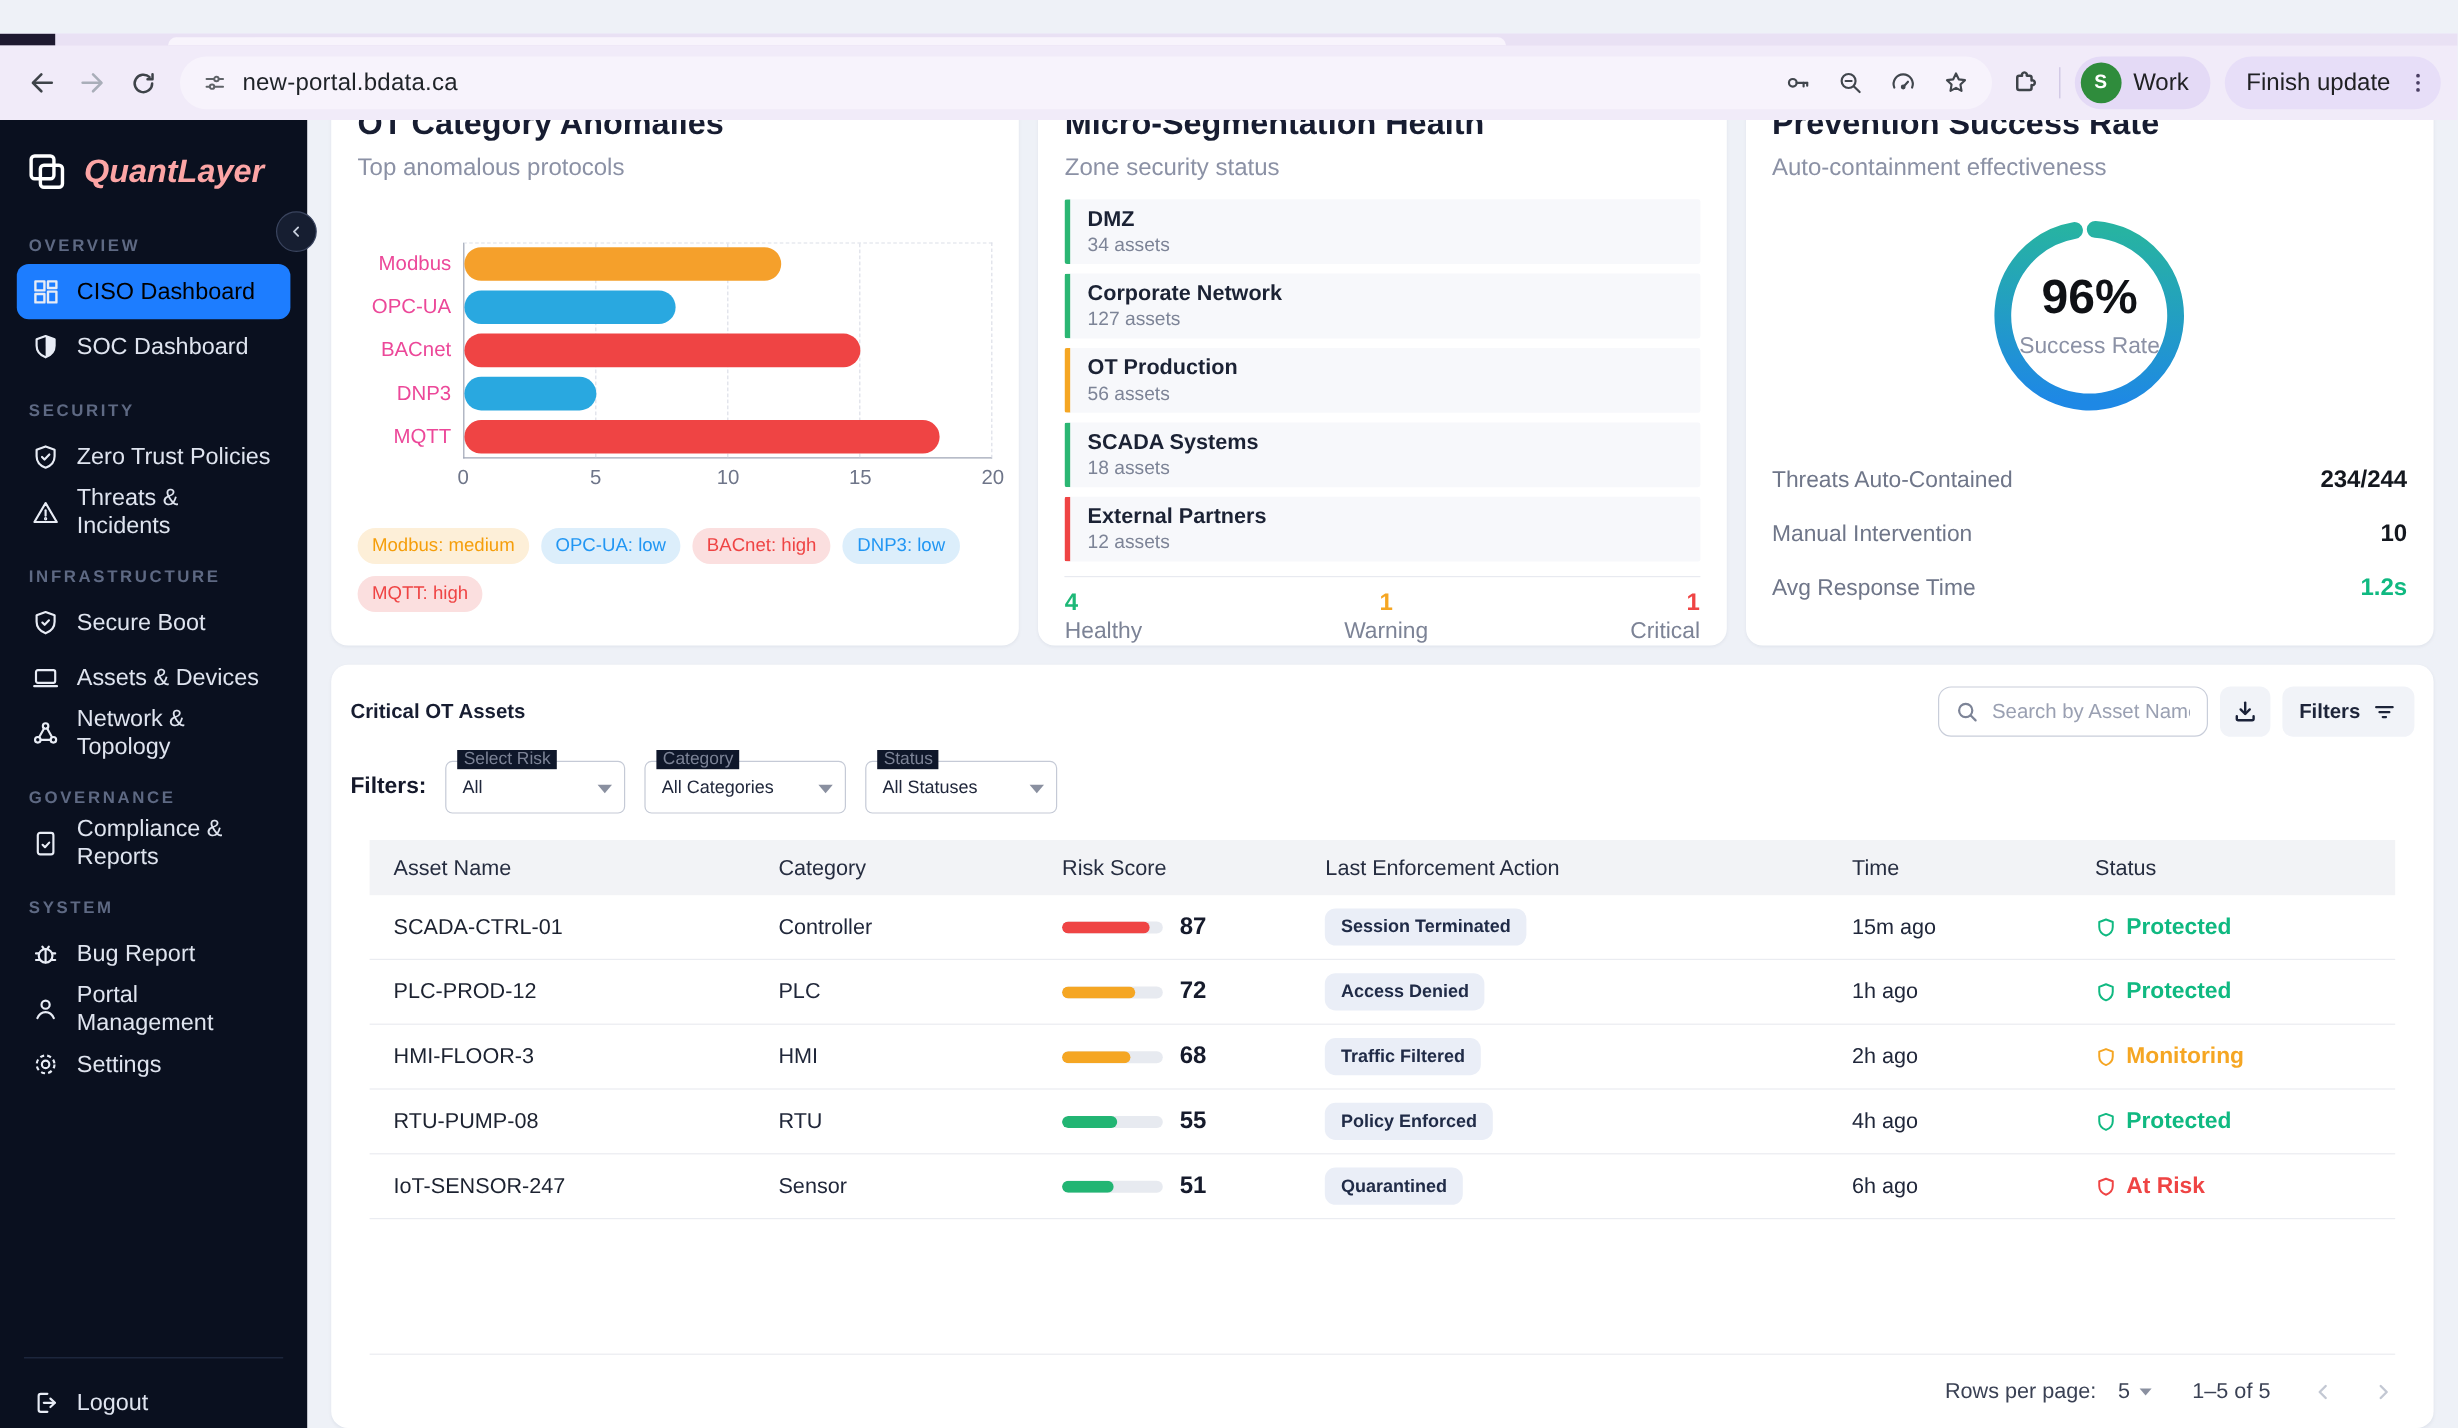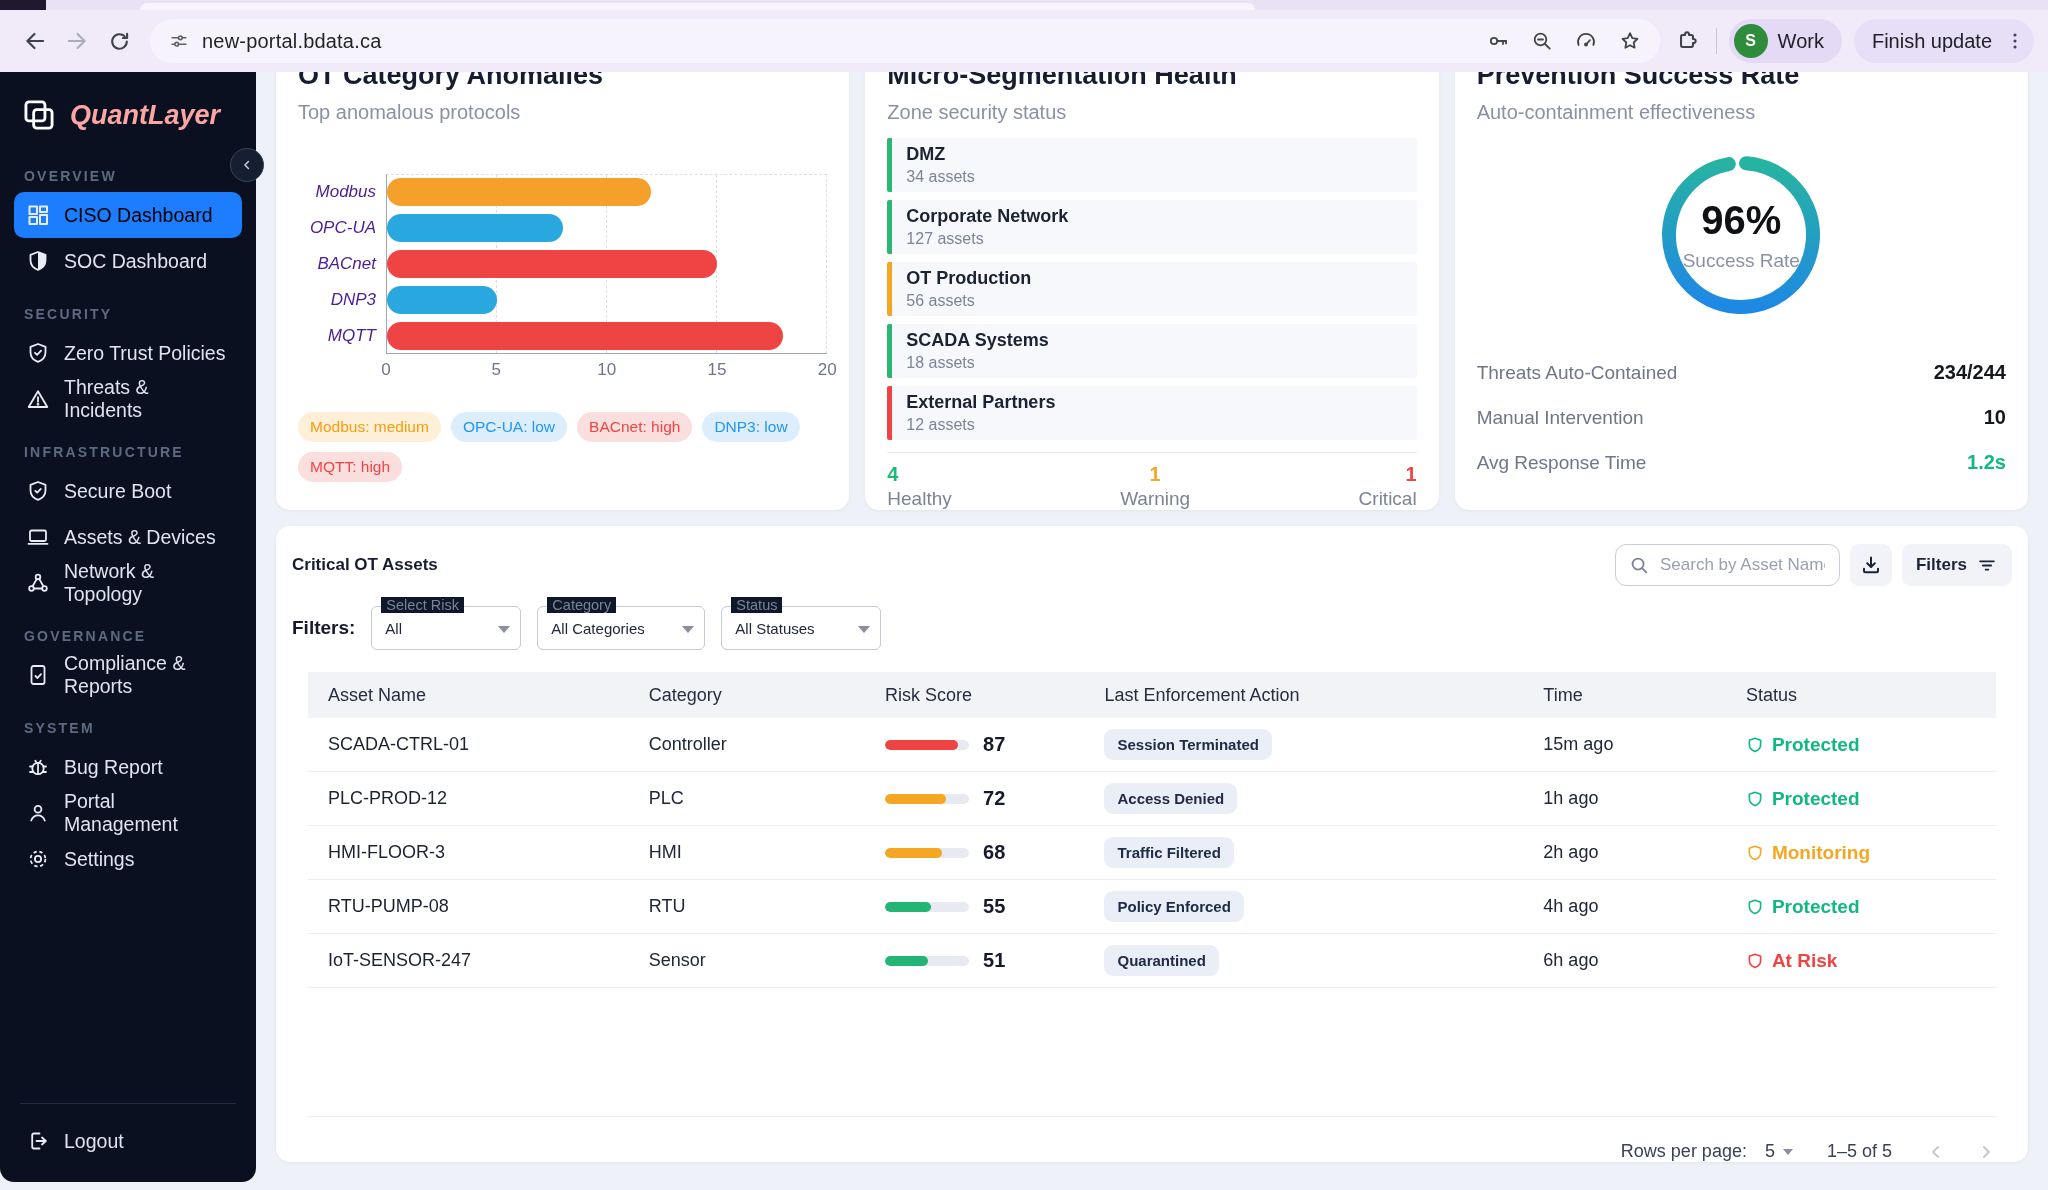--- a/index.html
+++ b/index.html
@@ -6,21 +6,21 @@
   html,body { margin:0; padding:0; }
   body {
     width:2048px; height:1190px; overflow:hidden;
     background:#EEF1F7;
     font-family:"Liberation Sans","DejaVu Sans",sans-serif;
     color:#20273A;
   }
   svg { display:block; }
 
   
-  .chrome { position:relative; height:72px; background:#F1EBF9; z-index:30; }
+  .chrome { position:relative; height:72px; background:#F1EBF9; z-index:30;margin-top:28px; }
   .tabstrip { height:10px; background:#E9E1F4; position:relative; overflow:hidden; }
   .tab-dark { position:absolute; left:0; top:0; width:46px; height:10px; background:#1E1930; }
   .tab-active { position:absolute; left:140px; top:3px; width:1115px; height:7px; background:#F8F4FC; border-radius:10px 10px 0 0; }
   .toolbar { display:flex; align-items:center; height:62px; padding:0 14px; }
   .nav-ic { width:42px; height:42px; border-radius:50%; display:flex; align-items:center; justify-content:center; color:#3E4349; flex:0 0 auto; }
   .nav-ic.dim { color:#A9AEB9; }
   .omnibox { flex:1; display:flex; align-items:center; height:44px; background:#F7F3FC; border-radius:22px; margin:0 10px; padding:0 18px; gap:12px; min-width:0; }
   .omni-url { flex:1; font-size:20px; color:#1F2328; letter-spacing:.2px; white-space:nowrap; overflow:hidden; }
   .omni-icons { display:flex; align-items:center; gap:20px; color:#41464D; }
   .chrome-divider { width:1px; height:26px; background:#CBC2E2; margin:0 12px; flex:0 0 auto; }
@@ -56,21 +56,21 @@
   .card { background:#fff; border-radius:14px; box-shadow:0 1px 3px rgba(25,35,60,.06); }
   .top-card { flex:1; min-width:0; height:464px; padding:14px 22px; overflow:hidden; }
   .card-title { font-size:27px; font-weight:700; color:#171D31; }
   .card-sub { font-size:20px; color:#8B91A5; margin-top:10px; }
 
   
   .chart { margin-top:50px; }
   .chart-area { display:flex; }
   .ylabels { width:88px; flex:0 0 88px; }
   .ylabel { height:36px; display:flex; align-items:center; justify-content:flex-end; padding-right:10px;
-    font-size:17px; color:#4c1d95;font-style:italic; }
+    font-size:17px; color:#ec4899; }
   .plot { position:relative; flex:1; }
   .grid { position:absolute; inset:0; display:flex; border:1px dashed #DCDFE8; border-left:1px solid #9FA6B6; border-bottom:1px solid #9FA6B6; }
   .grid span { flex:1; border-right:1px dashed #DCDFE8; }
   .grid span:last-child { border-right:none; }
   .bar-row { position:relative; height:36px; display:flex; align-items:center; padding-left:1px; }
   .bar { height:28px; border-radius:14px; }
   .xticks { position:relative; height:28px; margin-left:88px; }
   .xticks span { position:absolute; top:6px; transform:translateX(-50%); font-size:17px; color:#6E7589; }
   .badge-row { display:flex; gap:10px; margin-top:30px; flex-wrap:wrap; }
   .badge { font-size:15.5px; font-weight:500; padding:6px 12px; border-radius:15px; white-space:nowrap; }
@@ -122,21 +122,21 @@
   .thead > div, .trow > div { padding-left:20px; }
   .trow { height:54px; border-bottom:1px solid #EAECF1; font-size:18px; color:#20273A; }
   .asset-name { font-weight:500; color:#1C2230; }
   .risk-cell { display:flex; align-items:center; gap:14px; }
   .risk-track { width:84px; height:10px; border-radius:5px; background:#E7EAF0; overflow:hidden; flex:0 0 auto; }
   .risk-fill { height:100%; border-radius:5px; }
   .risk-val { font-size:20px; font-weight:700; color:#161B2C; }
   .action-pill { display:inline-block; background:#EAEEF7; color:#202B47; font-size:15px; font-weight:700; padding:7px 13px; border-radius:9px; }
   .status-cell { display:flex; align-items:center; gap:8px; font-size:19px; font-weight:700; }
   .assets-card .spacer { flex:1; }
-  .pagination { border-top:1px solid #EAECF1; height:46px; display:flex; align-items:flex-end; justify-content:flex-end; gap:34px; margin:0 16px; font-size:18px; color:#3A4154; }
+  .pagination { border-top:1px solid #EAECF1; height:62px; display:flex; align-items:center; justify-content:flex-end; gap:34px; margin:0 16px; font-size:18px; color:#3A4154; }
   .rpp { display:flex; align-items:center; gap:18px; }
   .rpp-select { display:flex; align-items:center; gap:8px; cursor:pointer; }
   .rpp-caret { width:0; height:0; border-left:5.5px solid transparent; border-right:5.5px solid transparent; border-top:6.5px solid #8A90A0; }
   .page-chevrons { display:flex; gap:30px; color:#C3C8D3; }
   .page-chevrons .pg { cursor:pointer; }
 </style>
 </head>
 <body>
 
 <div class="chrome">

